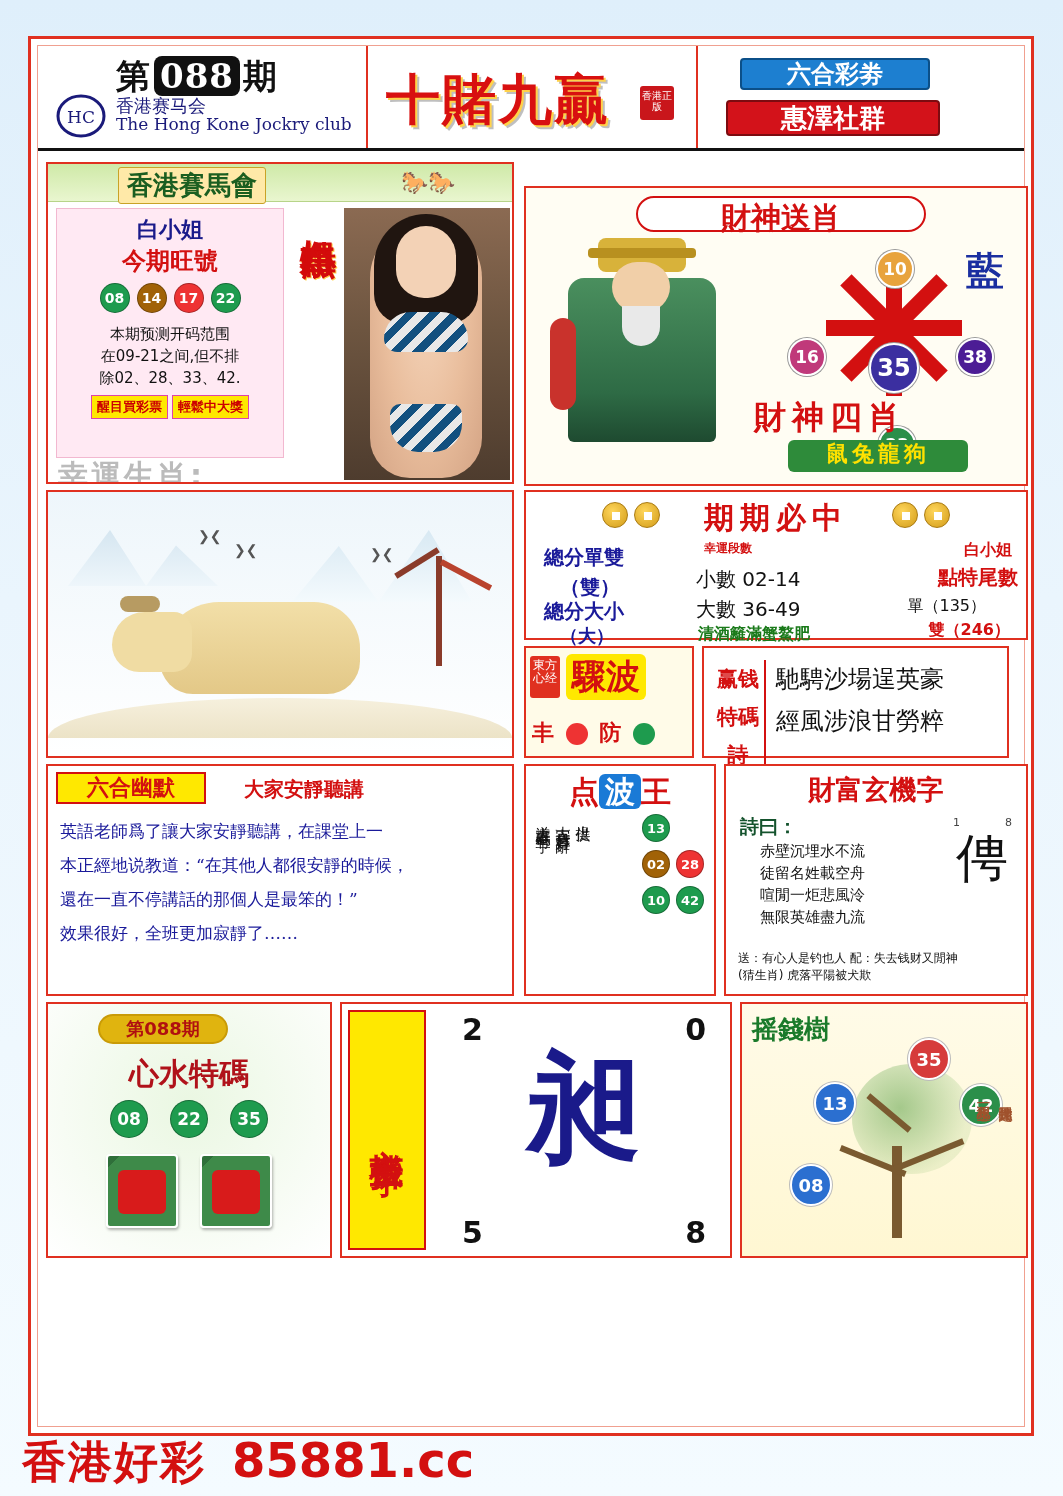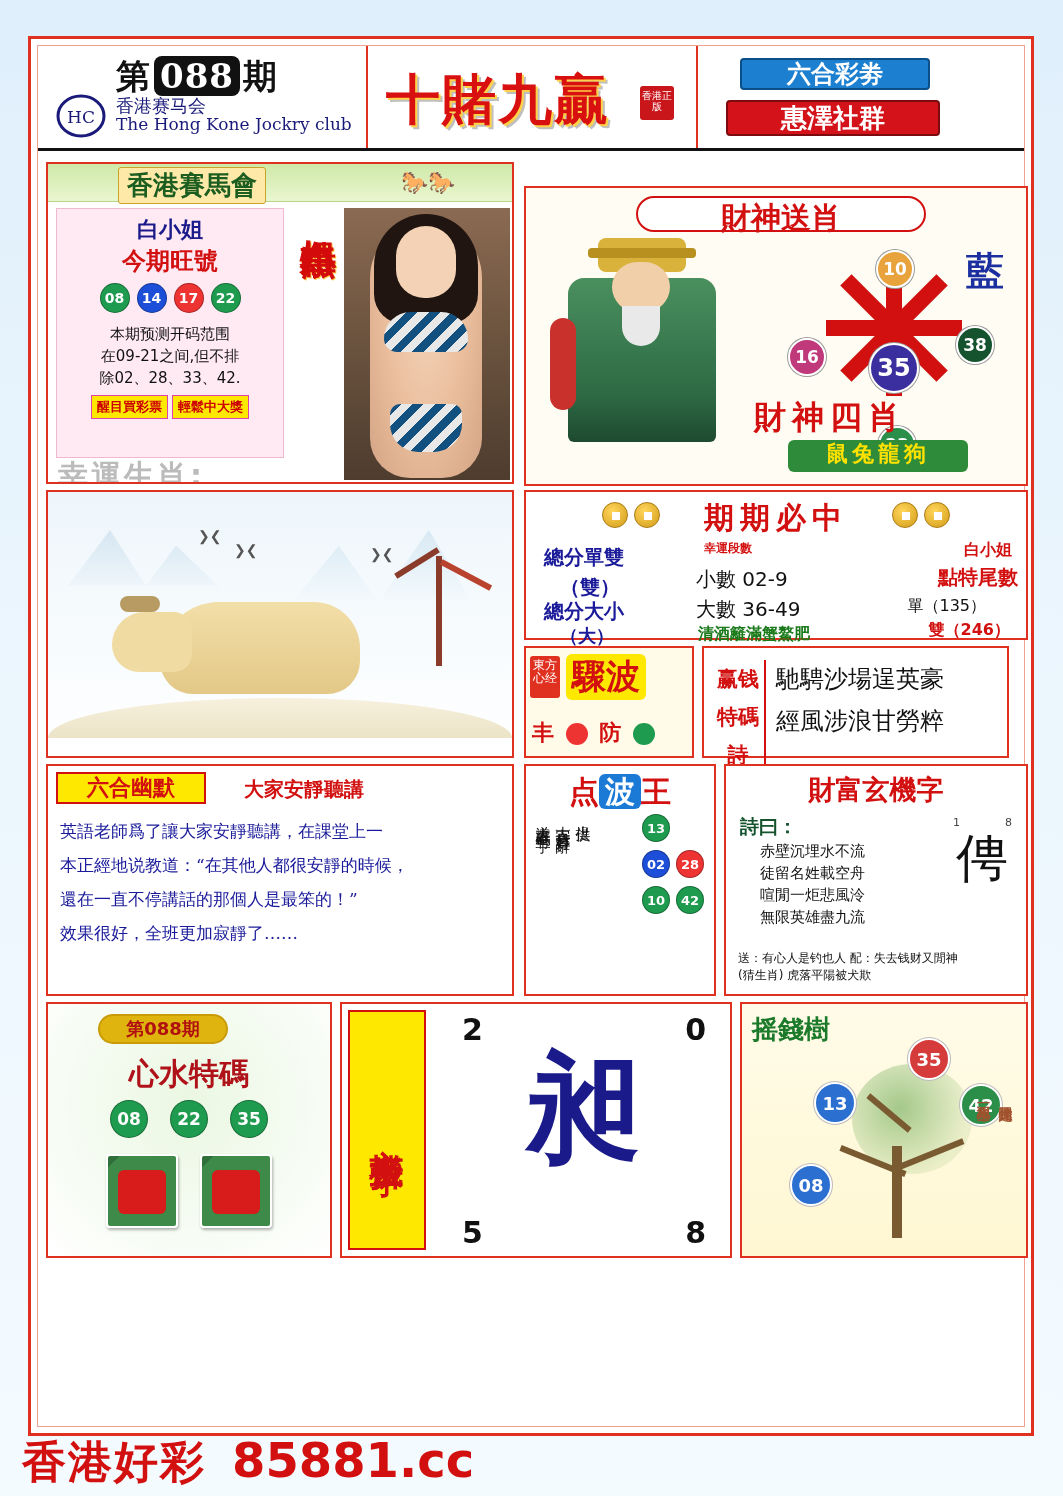--- a/index.html
+++ b/index.html
@@ -53,21 +53,21 @@
      position:relative; }
   .hkjc-banner .ttl { position:absolute; left:70px; top:3px; font-size:26px; font-weight:bold; color:#1b5e20;
      background:#ffe9a8; border:1px solid #c9a227; padding:0 8px; border-radius:3px;}
   .horse-ic { position:absolute; right:56px; top:6px; font-size:22px; color:#2a2a2a;}
   .lady-box { position:absolute; left:8px; top:44px; width:228px; height:250px; background:#ffe9f3; border:1px solid #f2b8d0;}
   .lady-title1 { text-align:center; font-size:22px; color:#1a1a8a; font-weight:bold; margin-top:6px; }
   .lady-title2 { text-align:center; font-size:24px; color:#d31010; font-weight:bold; }
   .balls { display:flex; justify-content:center; gap:7px; margin-top:6px; }
   .ball { width:30px; height:30px; border-radius:50%; color:#fff; font-size:14px; font-weight:bold;
     display:flex; align-items:center; justify-content:center; border:1px solid rgba(0,0,0,.3);}
-  .b-red{background:#e33;} .b-blue{background:#1d4ed8;} .b-green{background:#1e9b4e;}
+  .b-red{background:#e33;} .b-blue{background:#a16207;} .b-green{background:#1e9b4e;}
   .pred { margin-top:10px; font-size:15px; color:#111; line-height:22px; text-align:center;}
   .lady-foot { margin-top:6px; display:flex; gap:4px; justify-content:center;}
   .lady-foot span { background:#ffe800; color:#c00; font-size:13px; font-weight:bold; padding:2px 5px; border:1px solid #d4a; }
   .vert-title { position:absolute; left:243px; top:48px; width:52px; font-size:36px; font-weight:bold;
     color:#d30b0b; writing-mode:vertical-rl; text-shadow:1px 1px 0 #ffd24a; font-family:"DejaVu Serif", serif;}
   .photo { position:absolute; left:296px; top:44px; width:166px; height:272px; overflow:hidden;
     background:linear-gradient(180deg,#8b6a52 0%,#6d5540 45%,#4e3c2e 100%); }
   .photo .skin { position:absolute; left:26px; top:14px; width:112px; height:256px;
     background:radial-gradient(ellipse at 50% 25%, #f6d7bd 0%, #e9bd9c 55%, #d3a384 100%);
     border-radius:56px 56px 40px 40px; }
@@ -100,21 +100,21 @@
   .star .arm { position:absolute; background:#d31010; }
   .star .arm.v { left:60px; top:0; width:16px; height:136px; }
   .star .arm.h { top:60px; left:0; width:136px; height:16px; }
   .star .arm.d1 { left:60px; top:0; width:16px; height:136px; transform:rotate(45deg); }
   .star .arm.d2 { left:60px; top:0; width:16px; height:136px; transform:rotate(-45deg); }
   .cnum { position:absolute; width:38px; height:38px; border-radius:50%; color:#fff; font-size:17px;
     font-weight:bold; display:flex; align-items:center; justify-content:center; border:2px solid #fff; box-shadow:0 0 0 1px #999;}
   .cnum.center { width:50px; height:50px; font-size:24px; left:103px; top:103px; background:#3b2fa0;}
   .c-top { left:110px; top:10px; background:#e8a33d;}
   .c-left { left:22px; top:98px; background:#c0397a;}
-  .c-right { left:190px; top:86px; background:#14532d;}
+  .c-right { left:190px; top:98px; background:#4c1d95;}
   .c-bottom { left:112px; top:186px; background:#2a8f4a;}
   .blue-char { position:absolute; right:22px; top:58px; font-size:38px; font-weight:bold; color:#1b2fa0; font-family:"DejaVu Serif", serif;}
   .god-sub { position:absolute; left:228px; top:208px; font-size:32px; font-weight:bold; color:#d31010;
     letter-spacing:6px; font-family:"DejaVu Serif", serif;}
   .god-zodiac { position:absolute; left:262px; top:252px; width:180px; height:32px; background:#2e8b3a;
     border-radius:6px; color:#ffe100; font-size:22px; font-weight:bold; text-align:center; line-height:28px; letter-spacing:4px;}
 
   
   #p-paint { left:8px; top:444px; width:468px; height:268px; background:linear-gradient(180deg,#eef6fb,#ffffff); overflow:hidden;}
   .paint-mtn { position:absolute; left:20px; top:24px; width:150px; height:70px;
@@ -345,21 +345,21 @@
     <div class="coin" style="left:108px;"></div>
     <div class="coin" style="right:108px;"></div>
     <div class="coin" style="right:76px;"></div>
     <div class="must-title">期期必中</div>
     <div class="must-row lbl-blue" style="left:18px; top:52px;">總分單雙</div>
     <div class="must-row lbl-blue" style="left:34px; top:82px;">（雙）</div>
     <div class="must-row lbl-blue" style="left:18px; top:106px;">總分大小</div>
     <div class="must-row lbl-blue" style="left:34px; top:132px; font-size:18px;">（大）</div>
 
     <div class="must-row lbl-red" style="left:178px; top:48px; font-size:12px;">幸運段數</div>
-    <div class="must-row" style="left:170px; top:74px; color:#111;">小數 02-9</div>
+    <div class="must-row" style="left:170px; top:74px; color:#111;">小數 02-14</div>
     <div class="must-row" style="left:170px; top:104px; color:#111;">大數 36-49</div>
     <div class="must-row lbl-green" style="left:172px; top:132px; font-size:16px;">清酒籬滿蟹鰲肥</div>
 
     <div class="must-row lbl-red" style="right:14px; top:48px; font-size:16px;">白小姐</div>
     <div class="must-row lbl-red" style="right:8px; top:72px;">點特尾數</div>
     <div class="must-row" style="right:40px; top:104px; color:#111; font-size:16px;">單（135）</div>
     <div class="must-row lbl-red" style="right:16px; top:128px; font-size:16px;">雙（246）</div>
   </div>
 
   <div class="panel" id="p-poly">

